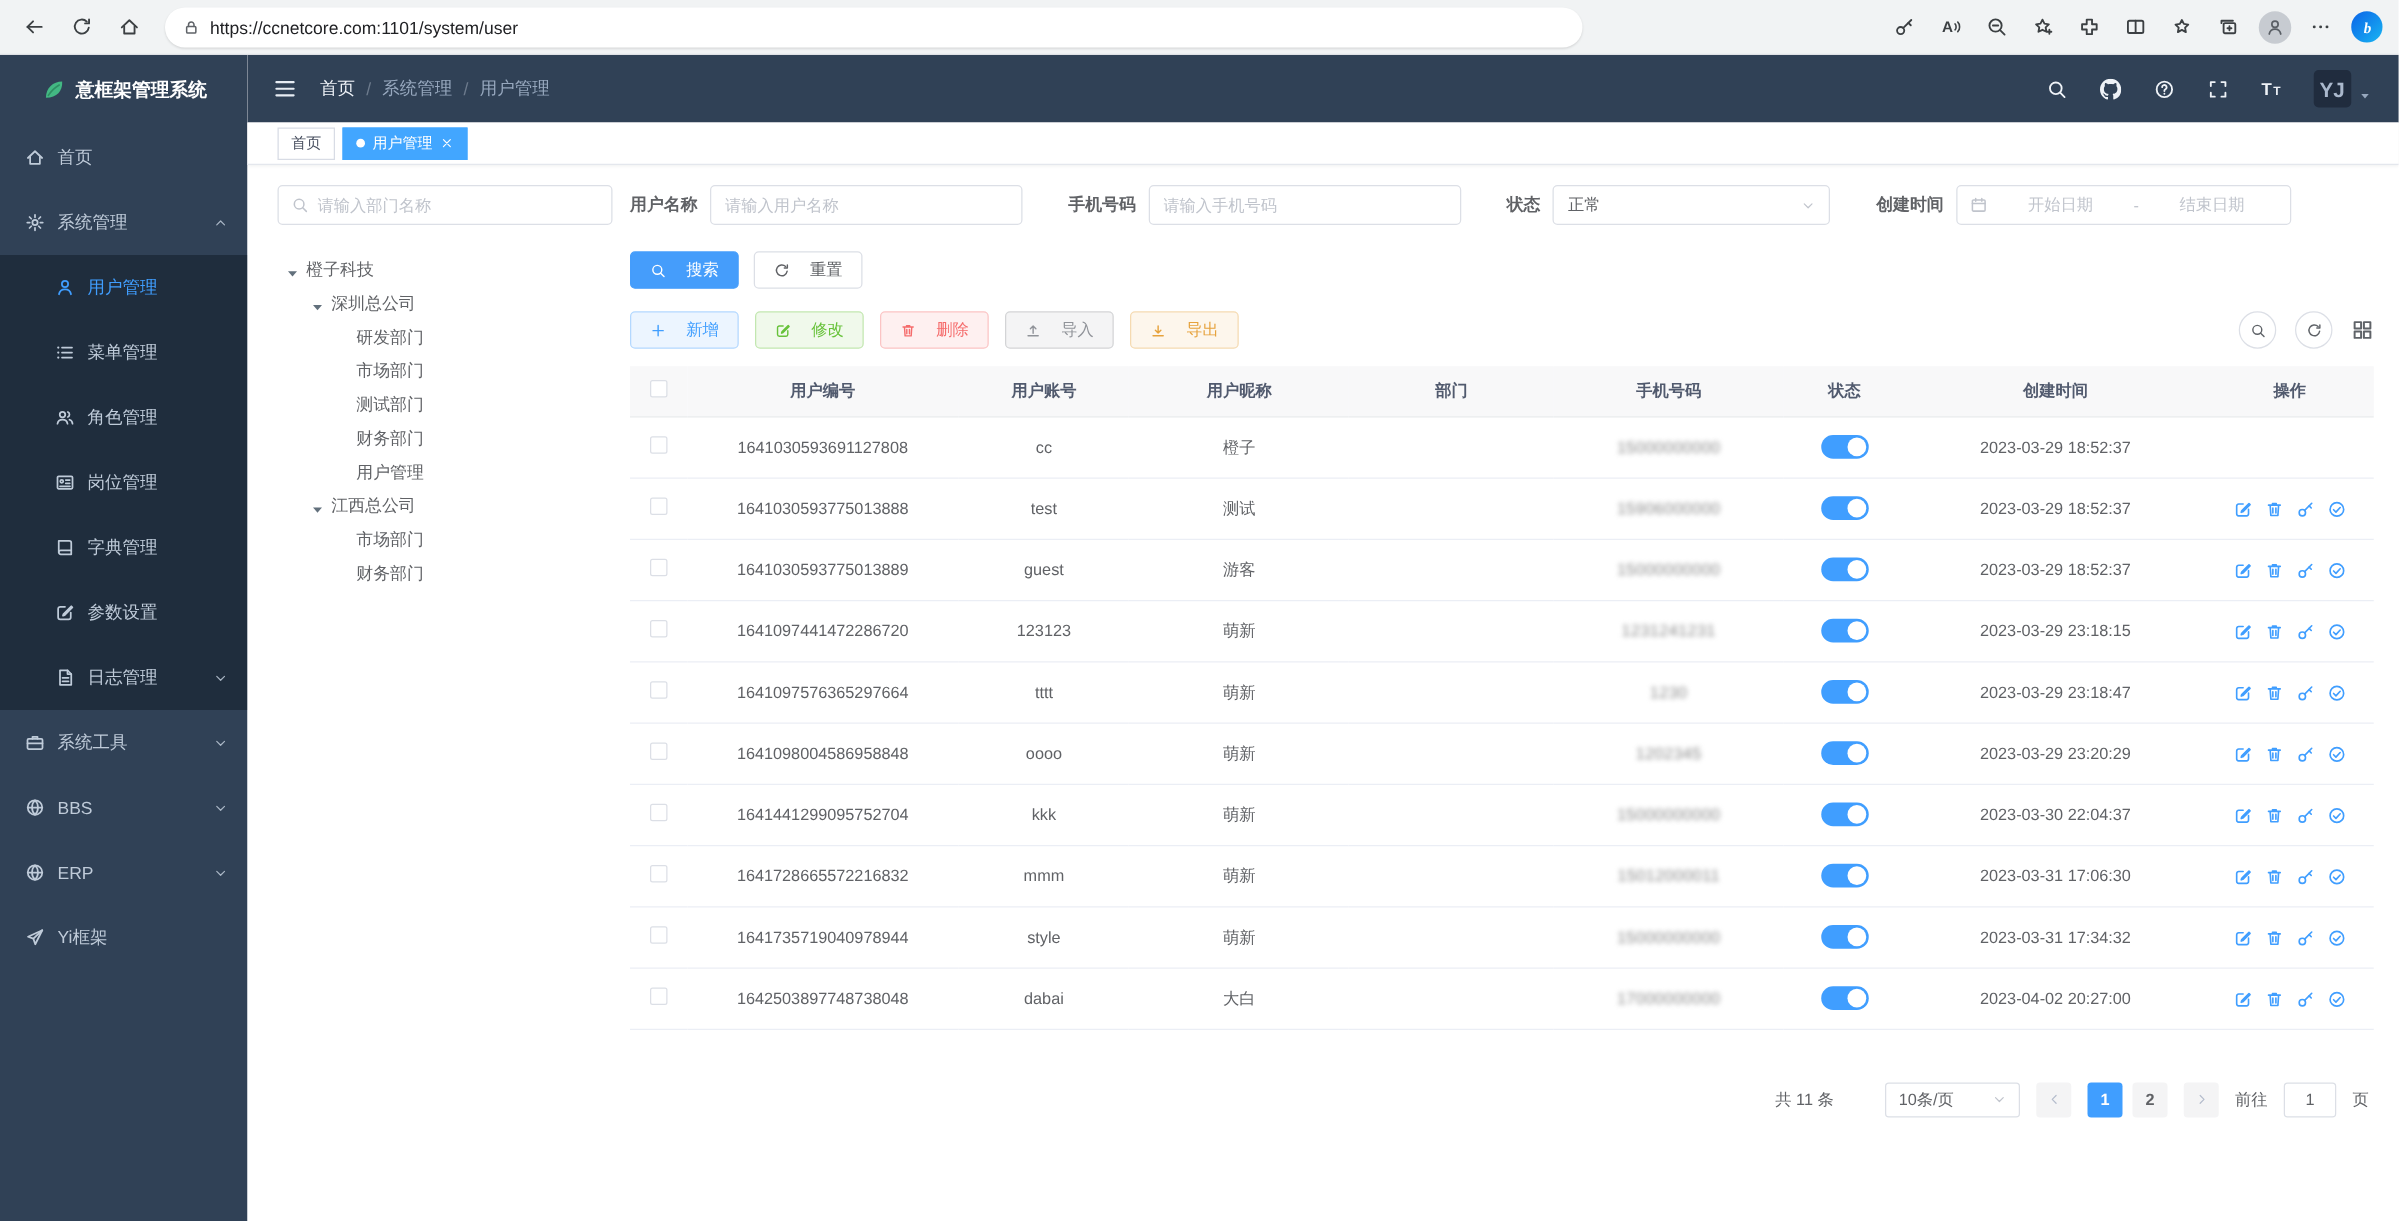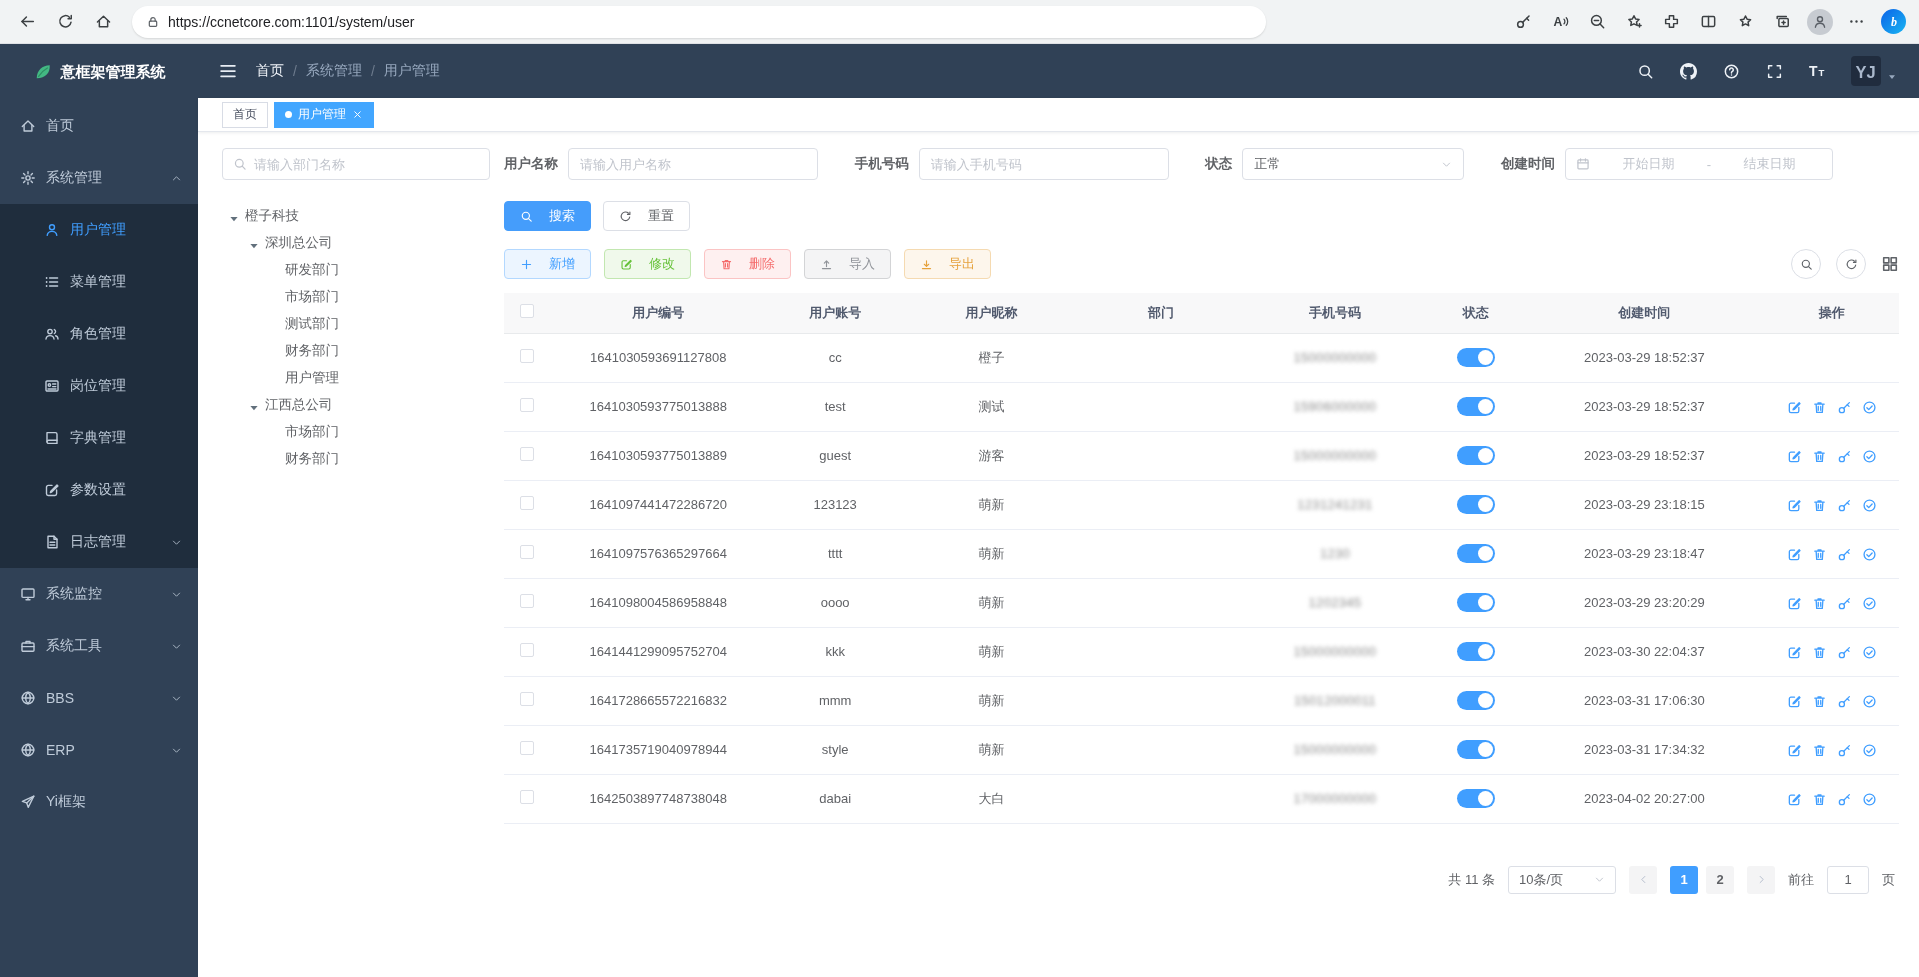--- a/index.html
+++ b/index.html
@@ -108,21 +108,21 @@
   #user-table th { height:40px; background:#f8f8f9; color:#515a6e; font-size:13px; font-weight:700; border-bottom:1px solid #e8eaec; text-align:center; white-space:nowrap; }
   #user-table td { height:49px; border-bottom:1px solid #ebeef5; font-size:13px; color:#606266; text-align:center; white-space:nowrap; overflow:hidden; }
   .cb { width:14px; height:14px; border:1px solid #dcdfe6; border-radius:2px; display:inline-block; background:#fff; cursor:pointer; }
   .blur { filter:blur(2.3px); color:#8c8c8c; letter-spacing:.3px; }
   .switch { width:38px; height:19px; border-radius:10px; background:#409eff; display:inline-block; position:relative; cursor:pointer; vertical-align:middle; }
   .knob { width:15px; height:15px; border-radius:50%; background:#fff; position:absolute; right:2px; top:2px; }
   .opcell .op { display:inline-flex; width:15px; height:15px; color:#409eff; margin:0 5px; cursor:pointer; vertical-align:middle; }
   .op svg { width:15px; height:15px; }
 
   #pager { margin-top:42px; display:flex; align-items:center; justify-content:flex-end; gap:13px; font-size:13px; color:#606266; padding-right:4px; }
-  .psize { width:108px; height:28px; border:1px solid #dcdfe6; border-radius:3px; display:flex; align-items:center; justify-content:space-between; padding:0 10px; cursor:pointer; background:#fff; }
+  .psize { width:108px; height:28px; border:1px solid #dcdfe6; border-radius:3px; display:flex; align-items:center; justify-content:space-between; padding:0 10px; cursor:pointer; background:#fff;margin-left:28px; }
   .pbtn { width:28px; height:28px; background:#f4f4f5; border-radius:3px; display:flex; align-items:center; justify-content:center; color:#b4bccc; cursor:pointer; }
   .pbtn svg { width:11px; height:11px; }
   #pager-pages { display:flex; gap:8px; }
   .pnum { min-width:28px; height:28px; background:#f4f4f5; border-radius:3px; display:inline-flex; align-items:center; justify-content:center; color:#606266; font-weight:600; cursor:pointer; }
   .pnum.active { background:#409eff; color:#fff; }
   .goto-input { width:42px; height:28px; border:1px solid #dcdfe6; border-radius:3px; text-align:center; font-size:13px; color:#606266; outline:none; font-family:inherit; }
 </style>
 </head>
 <body>
 
@@ -331,34 +331,20 @@
                 <path d="M6 8.2h4.8 M6 11h4.8"></path>
               </svg>
             </span>
             <span>日志管理</span>
             <span class="marrow">
               <svg viewBox="0 0 16 16" fill="none" stroke="currentColor" stroke-width="1.4" stroke-linecap="round" stroke-linejoin="round">
                 <path d="M3.5 6 8 10.5 12.5 6"></path>
               </svg>
             </span>
           </div>
-        </div>
-        <div class="mitem">
-          <span class="mi">
-            <svg viewBox="0 0 16 16" fill="none" stroke="currentColor" stroke-width="1.4" stroke-linecap="round" stroke-linejoin="round">
-              <rect x="2" y="3" width="12" height="8.4" rx="1"></rect>
-              <path d="M6 13.8h4 M8 11.4v2.4"></path>
-            </svg>
-          </span>
-          <span>系统监控</span>
-          <span class="marrow">
-            <svg viewBox="0 0 16 16" fill="none" stroke="currentColor" stroke-width="1.4" stroke-linecap="round" stroke-linejoin="round">
-              <path d="M3.5 6 8 10.5 12.5 6"></path>
-            </svg>
-          </span>
         </div>
         <div class="mitem">
           <span class="mi">
             <svg viewBox="0 0 16 16" fill="none" stroke="currentColor" stroke-width="1.4" stroke-linecap="round" stroke-linejoin="round">
               <rect x="2" y="5" width="12" height="8.2" rx="1"></rect>
               <path d="M6 5V3.4h4V5 M2 8.6h12"></path>
             </svg>
           </span>
           <span>系统工具</span>
           <span class="marrow">

